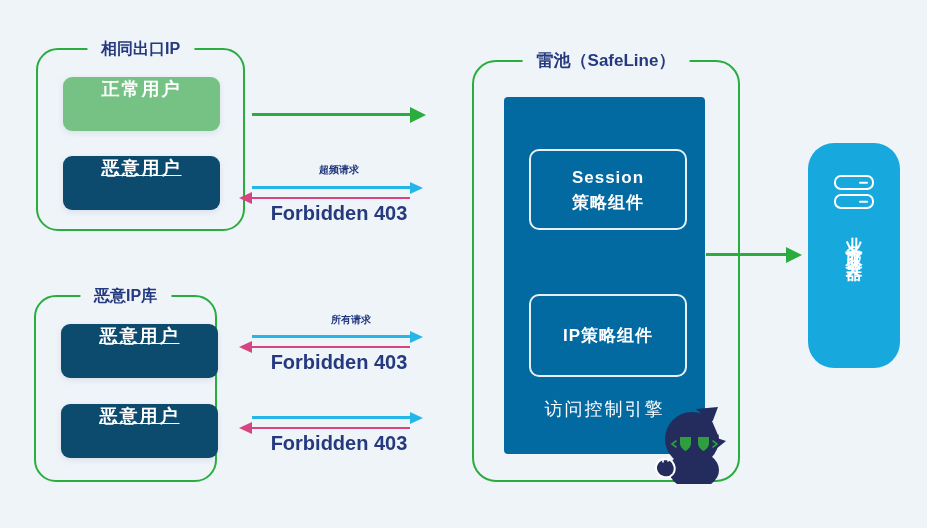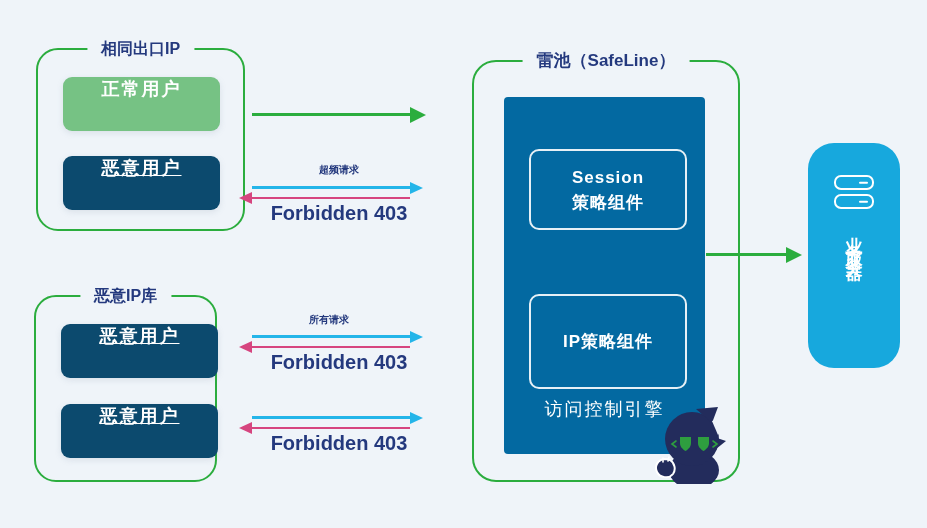--- a/index.html
+++ b/index.html
@@ -191,38 +191,38 @@
     </div>
   </div>
 
   <div class="arrow green right" style="left:252px;top:113px;width:158px;"></div>
 
   <div class="flow-label cn" style="left:252px;top:160px;">超频请求</div>
   <div class="arrow cyan right" style="left:252px;top:186px;width:158px;"></div>
   <div class="arrow pink left" style="left:252px;top:197px;width:158px;"></div>
   <div class="flow-label en" style="left:252px;top:203px;">Forbidden 403</div>
 
-  <div class="flow-label cn" style="left:242px;top:310px;font-family:Liberation Serif, serif;">所有请求</div>
+  <div class="flow-label cn" style="left:264px;top:310px;font-family:Liberation Serif, serif;">所有请求</div>
   <div class="arrow cyan right" style="left:252px;top:335px;width:158px;"></div>
   <div class="arrow pink left" style="left:252px;top:346px;width:158px;"></div>
   <div class="flow-label en" style="left:252px;top:352px;">Forbidden 403</div>
 
   <div class="arrow cyan right" style="left:252px;top:416px;width:158px;"></div>
   <div class="arrow pink left" style="left:252px;top:427px;width:158px;"></div>
   <div class="flow-label en" style="left:252px;top:433px;">Forbidden 403</div>
 
   <div class="group-box" style="left:432px;top:60px;width:268px;height:422px;border-radius:24px;margin-left:40px;">
     <span class="group-title" style="font-size:17px;">雷池（SafeLine）</span>
 
     <div class="waf-panel">
       <div class="component-box" style="top:52px;height:81px;">
         <span>Session</span>
         <span>策略组件</span>
       </div>
-      <div class="component-box" style="top:197px;height:95px;">
+      <div class="component-box" style="top:197px;height:83px;">
         <span>IP策略组件</span>
       </div>
       <div class="engine-label">访问控制引擎</div>
     </div>
 
     <svg class="mascot" viewBox="0 0 78 77">
       <ellipse cx="40" cy="63" rx="25" ry="19" fill="#232C5C"></ellipse>
       <circle cx="38" cy="32" r="27" fill="#232C5C"></circle>
       <path d="M42 2 L64 0 L58 16 Z" fill="#232C5C"></path>
       <path d="M58 14 L78 10 L64 28 Z" fill="#EFF4F9"></path>

